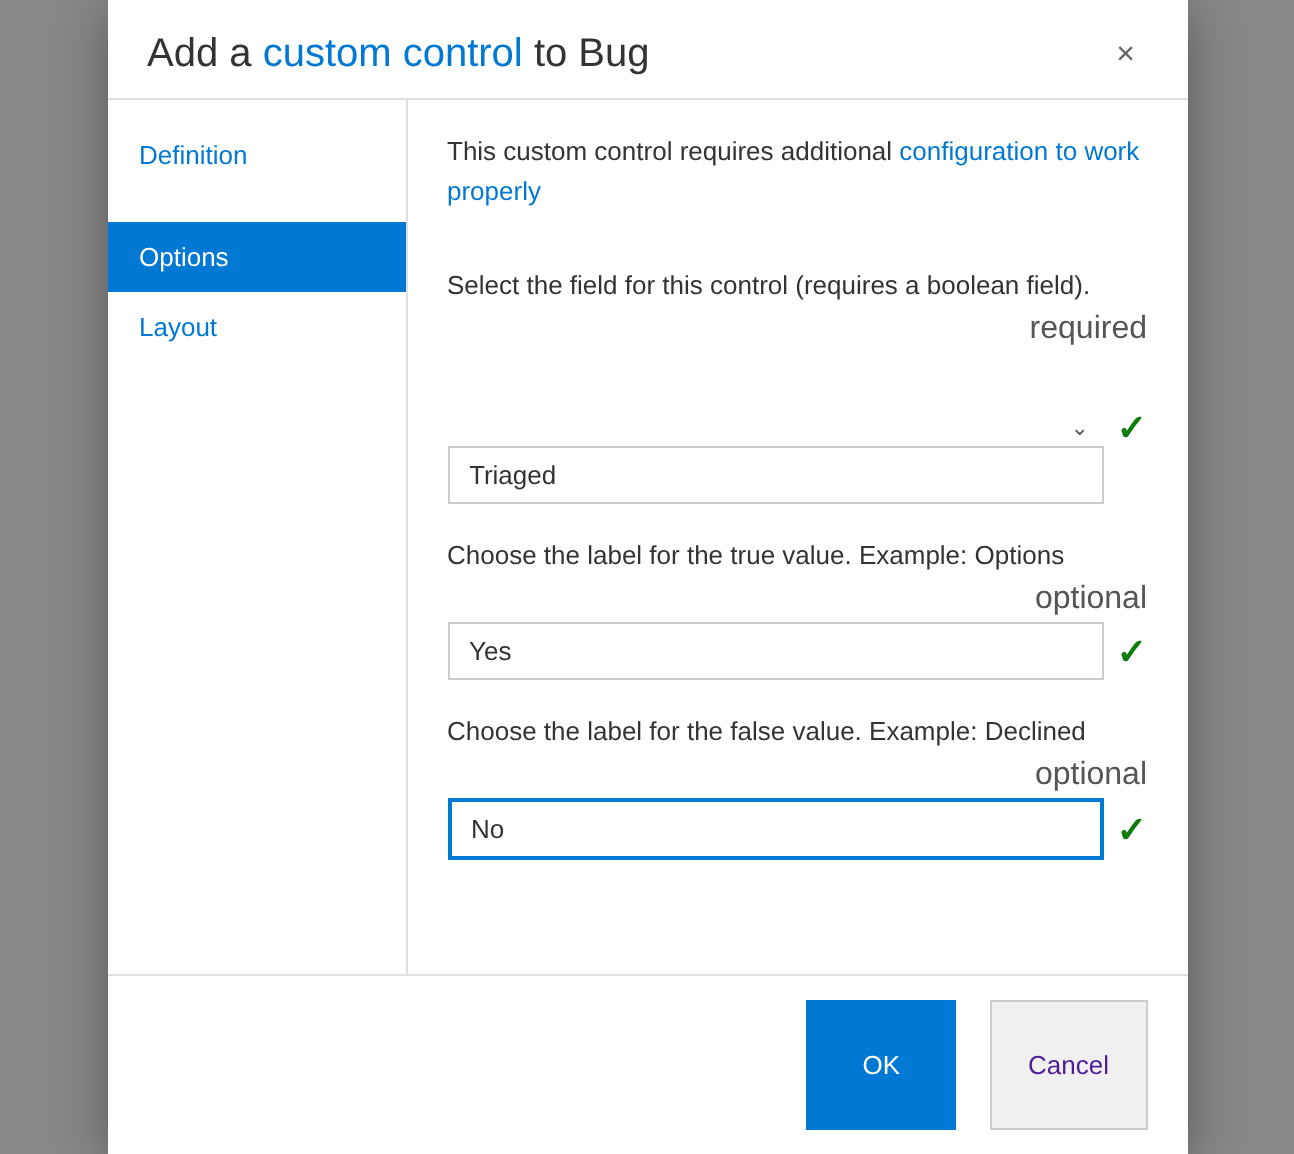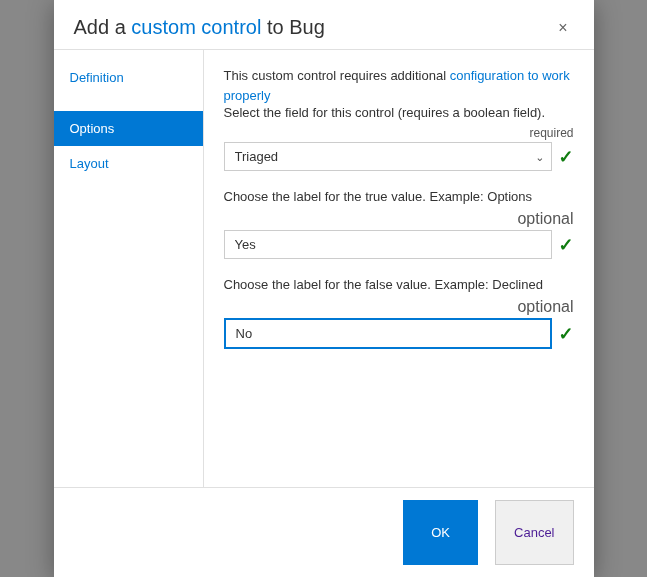--- a/index.html
+++ b/index.html
@@ -66,37 +66,37 @@
       color: #fff;
       margin-top: 16px;
     }
     .content {
       flex: 1;
       padding: 16px 20px;
     }
     .info-message {
       font-size: 13px;
       color: #333;
-      margin-bottom: 0;
+      margin-bottom: 30px;
       line-height: 1.5;
     }
     .info-message .highlight-blue { color: #0078d4; }
     .field-label {
       font-size: 13px;
       color: #333;
       margin-bottom: 6px;
     }
     .field-row {
       display: flex;
       align-items: center;
       gap: 6px;
     }
     .required-label {
       text-align: right;
-      font-size: 12px;
+      font-size: 16px;
       color: #555;
       margin-bottom: 2px;
     }
     .optional-label {
       text-align: right;
       font-size: 16px;
       color: #555;
       margin-bottom: 2px;
     }
     .select-wrapper {
@@ -107,20 +107,21 @@
       width: 100%;
       padding: 6px 30px 6px 10px;
       border: 1px solid #ccc;
       background: #fff;
       font-size: 13px;
       color: #333;
       appearance: none;
       -webkit-appearance: none;
       cursor: pointer;
       outline: none;
+      margin-top: 47px;
     }
     .select-arrow {
       position: absolute;
       right: 8px;
       top: 50%;
       transform: translateY(-50%);
       pointer-events: none;
       color: #555;
       font-size: 11px;
     }

